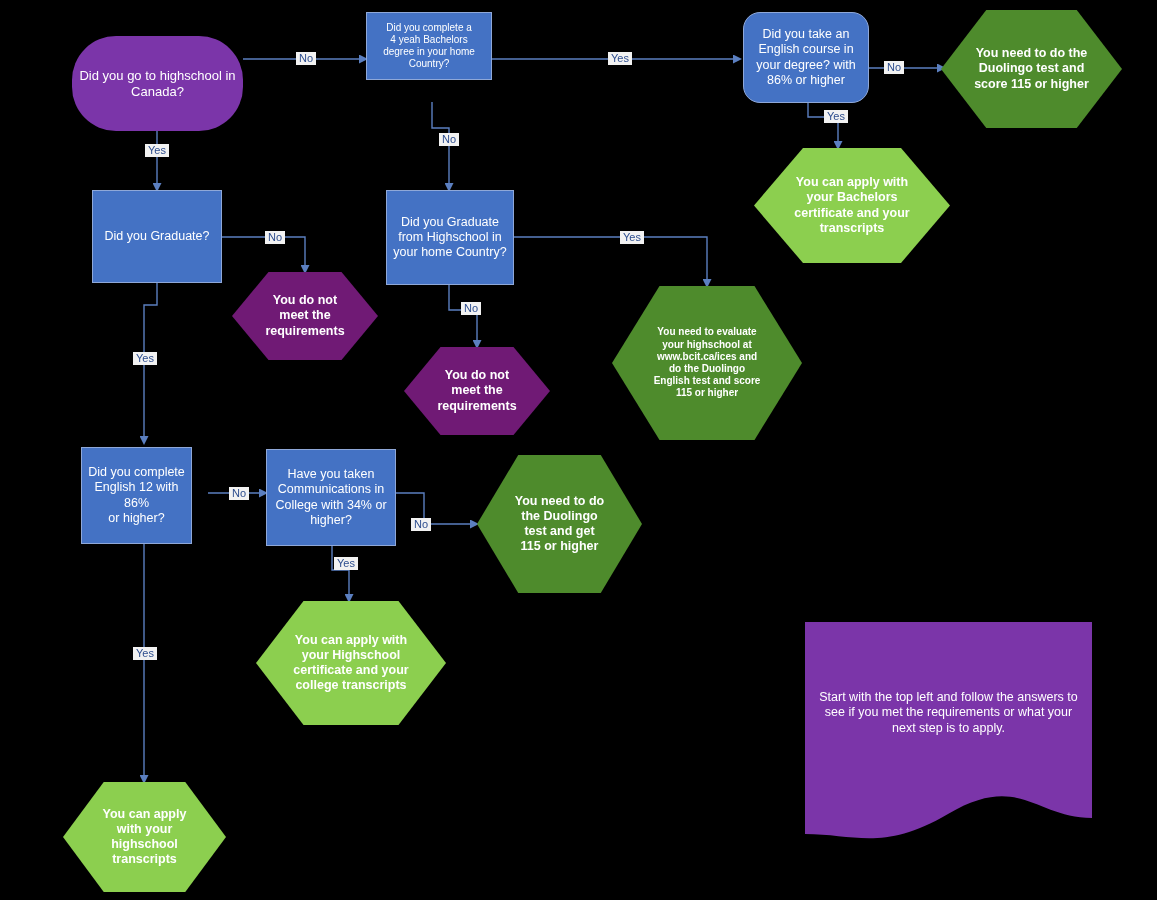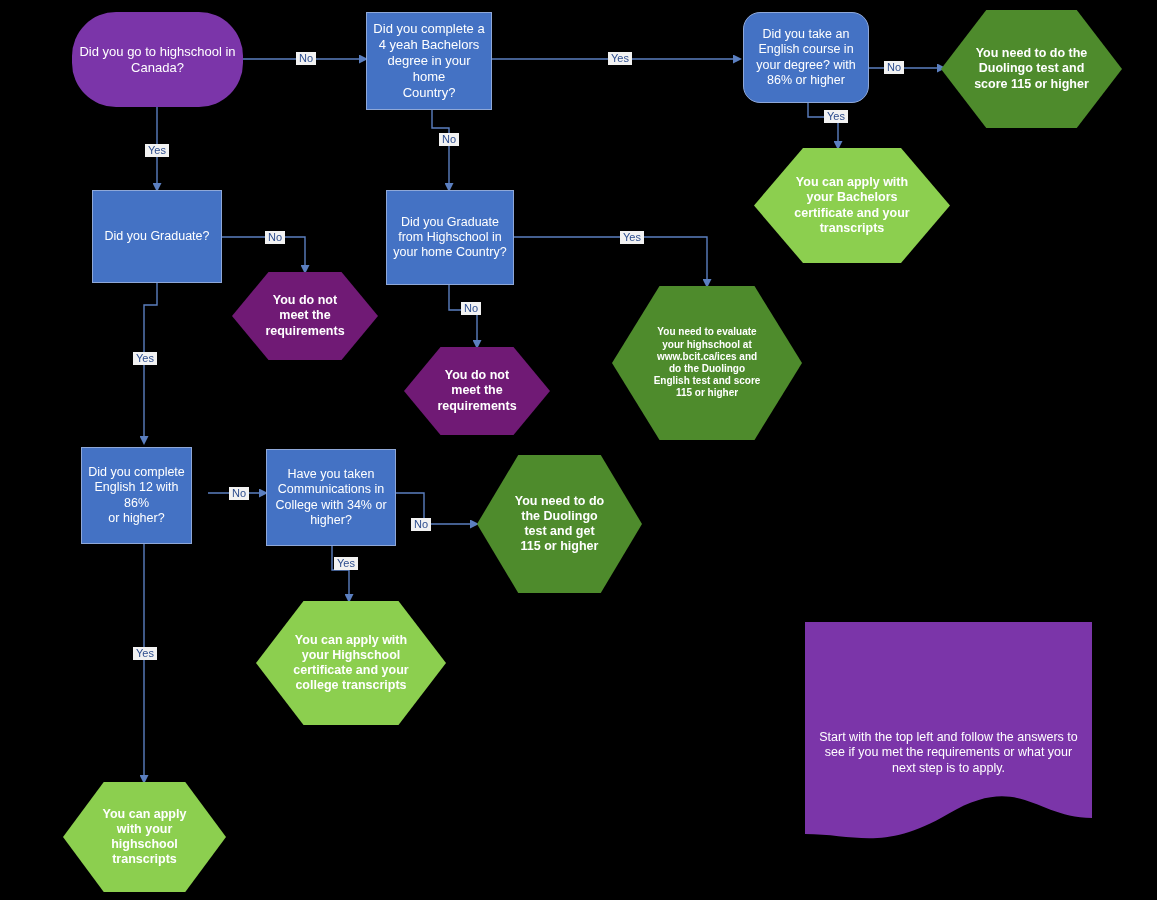--- a/index.html
+++ b/index.html
@@ -40,20 +40,21 @@
     display: block;
     width: 100%;
     padding: 0 6px;
     box-sizing: border-box;
     white-space: pre-line;
   }
   
   .shape-rounded {
     background: #7B35A9;
     border-radius: 44px;
+    margin-top: 24px;
   }
   
   .shape-rect {
     background: #4472C4;
     border: 1px solid #8FA8D8;
   }
   
   .shape-hex {
     clip-path: polygon(25% 0%, 75% 0%, 100% 50%, 75% 100%, 25% 100%, 0% 50%);
     font-weight: bold;
@@ -135,21 +136,21 @@
       <path d="M396,493 L424,493 L424,524 L477,524" marker-end="url(#arrow)"></path>
 
       <path d="M332,546 L332,570 L349,570 L349,601" marker-end="url(#arrow)"></path>
     </g>
   </svg>
 
   <div class="node shape-rounded" style="left:72px; top:12px; width:171px; height:95px; font-size:13px;">
     <span class="node-text">Did you go to highschool in Canada?</span>
   </div>
 
-  <div class="node shape-rect" style="left:366px; top:12px; width:126px; height:98px; font-size:13px;">
+  <div class="node shape-rect" style="left:366px; top:12px; width:126px; height:68px; font-size:10px;">
     <span class="node-text">Did you complete a
 4 yeah Bachelors
 degree in your home
 Country?</span>
   </div>
 
   <div class="node shape-rect" style="left:743px; top:12px; width:126px; height:91px; font-size:12.5px;border-radius:17px;">
     <span class="node-text">Did you take an
 English course in
 your degree? with
@@ -231,21 +232,21 @@
     <span class="node-text">You can apply
 with your
 highschool
 transcripts</span>
   </div>
 
   <div class="node shape-banner" style="left:805px; top:622px; width:287px; height:226px; font-size:12.5px;">
     <svg class="banner-bg" viewBox="0 0 287 226" preserveAspectRatio="none" xmlns="http://www.w3.org/2000/svg">
       <path d="M0,0 L287,0 L287,196 L287,196 C230,196 215,150 143,192 C78,230 50,212 0,212 Z" fill="#7B35A9"></path>
     </svg>
-    <span class="banner-text" style="margin-top:108px;">Start with the top left and follow the answers to see if you met the requirements or what your next step is to apply.</span>
+    <span class="banner-text" style="margin-top:68px;">Start with the top left and follow the answers to see if you met the requirements or what your next step is to apply.</span>
   </div>
 
   <div class="edge-label" style="left:296px; top:52px; width:20px;">No</div>
 
   <div class="edge-label" style="left:145px; top:144px; width:24px;">Yes</div>
 
   <div class="edge-label" style="left:608px; top:52px; width:24px;">Yes</div>
 
   <div class="edge-label" style="left:439px; top:133px; width:20px;">No</div>
 

